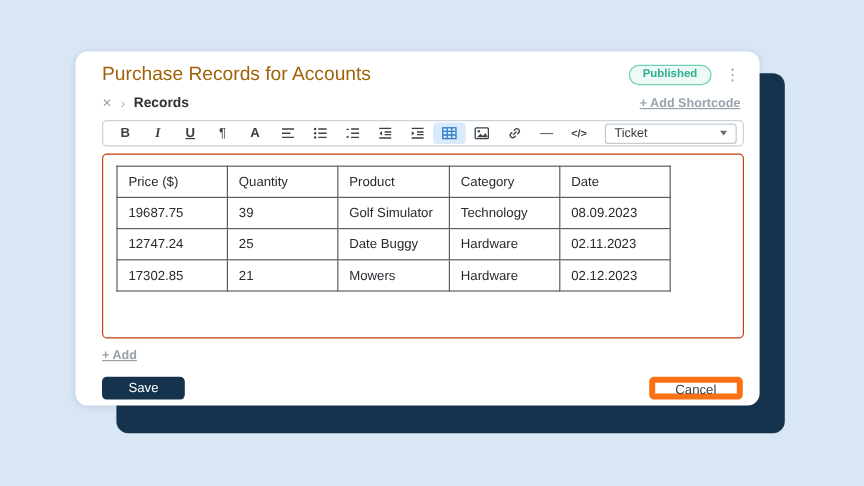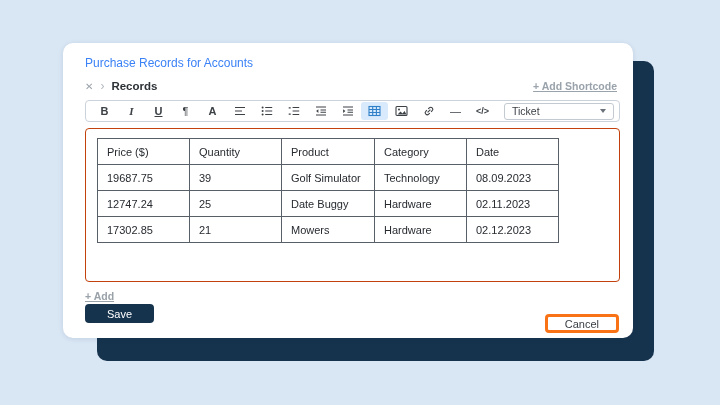--- a/index.html
+++ b/index.html
@@ -7,21 +7,21 @@
   .stage { position:relative; width:720px; height:405px; background:#d9e6f4; overflow:hidden; }
 
   .backdrop { position:absolute; left:97px; top:61px; width:557px; height:300px;
               background:#16334e; border-radius:10px; }
 
   .card { position:absolute; left:63px; top:43px; width:570px; height:295px;
           background:#ffffff; border-radius:10px; box-shadow:0 1px 5px rgba(25,50,80,.12); }
 
   .header { position:absolute; left:22px; right:14px; top:11px; height:17px;
             display:flex; align-items:center; justify-content:space-between; }
-  .title { font-size:12px; color:#3b82f6; }
+  .title { font-size:16px; color:#a16207; }
   .header-right { display:flex; align-items:center; gap:9px; }
   .badge { font-size:9.5px; font-weight:700; color:#2fae8f; background:#edfaf6;
            border:1px solid #6fcfb6; border-radius:999px; padding:2px 11px 3px; line-height:1; }
   .kebab { color:#8d959c; font-size:13px; line-height:1; cursor:pointer; padding:0 2px; }
 
   .breadcrumb { position:absolute; left:22px; right:16px; top:36px; height:14px;
                 display:flex; align-items:center; gap:7px; }
   .close-x { color:#9aa2aa; font-size:10px; cursor:pointer; }
   .chev { color:#b2b9bf; font-size:12px; line-height:1; }
   .crumb { font-weight:700; font-size:11.5px; color:#2d3237; cursor:pointer; }
@@ -52,37 +52,41 @@
              text-align:left; font-weight:400; height:26px; background:#fff; }
   table.records th:nth-child(1), table.records td:nth-child(1) { width:92px; }
   table.records th:nth-child(2), table.records td:nth-child(2) { width:92px; }
   table.records th:nth-child(3), table.records td:nth-child(3) { width:93px; }
   table.records th:nth-child(4), table.records td:nth-child(4) { width:92px; }
   table.records th:nth-child(5), table.records td:nth-child(5) { width:92px; }
 
   .add-link { position:absolute; left:22px; top:247px; font-size:10.5px; font-weight:700;
               color:#99a1a9; text-decoration:underline; cursor:pointer;text-align:right; }
 
-  .btn-save { position:absolute; left:22px; top:261px; height:19px; padding:0 22px;
+  .btn-save { position:absolute; left:22px; top:271px; height:19px; padding:0 22px;
               background:#16334e; color:#fff; border:none; border-radius:4px;
               font-size:11px; font-family:"Liberation Sans", sans-serif; cursor:pointer; }
   .btn-cancel { position:absolute; right:14px; top:271px; height:19px; padding:0 17px;
-              background:#fff; color:#3b4046; border:3px solid #f97316; border-radius:4px;
+              background:#fff; color:#3b4046; border:5px solid #f97316; border-radius:4px;
               font-size:11px; font-family:"Liberation Sans", sans-serif; cursor:pointer; }
 </style>
 </head>
 <body>
 
 <div class="stage">
   <div class="backdrop"></div>
 
   <div class="card">
 
     <div class="header">
       <span class="title">Purchase Records for Accounts</span>
+      <div class="header-right">
+        <span class="badge">Published</span>
+        <span class="kebab">⋮</span>
+      </div>
     </div>
 
     <div class="breadcrumb">
       <span class="close-x">✕</span>
       <span class="chev">›</span>
       <span class="crumb">Records</span>
       <span class="add-shortcode">+ Add Shortcode</span>
     </div>
 
     <div class="toolbar">

